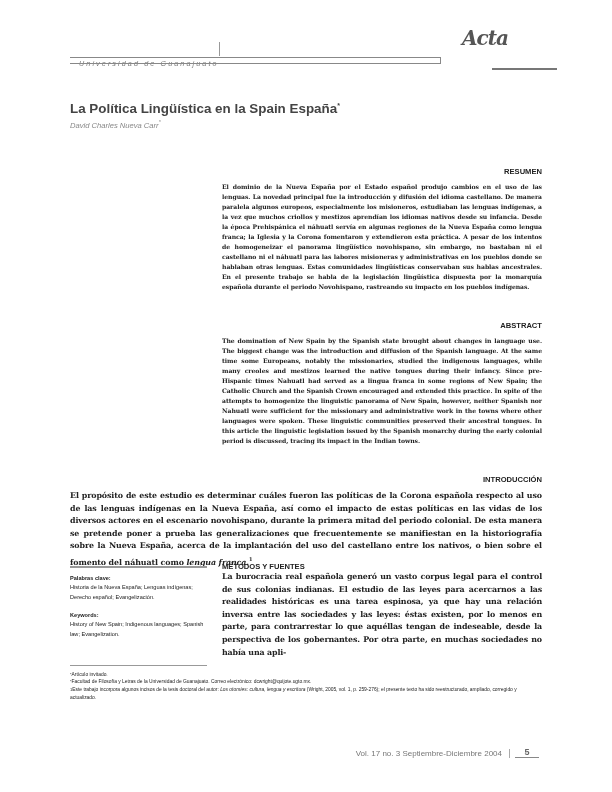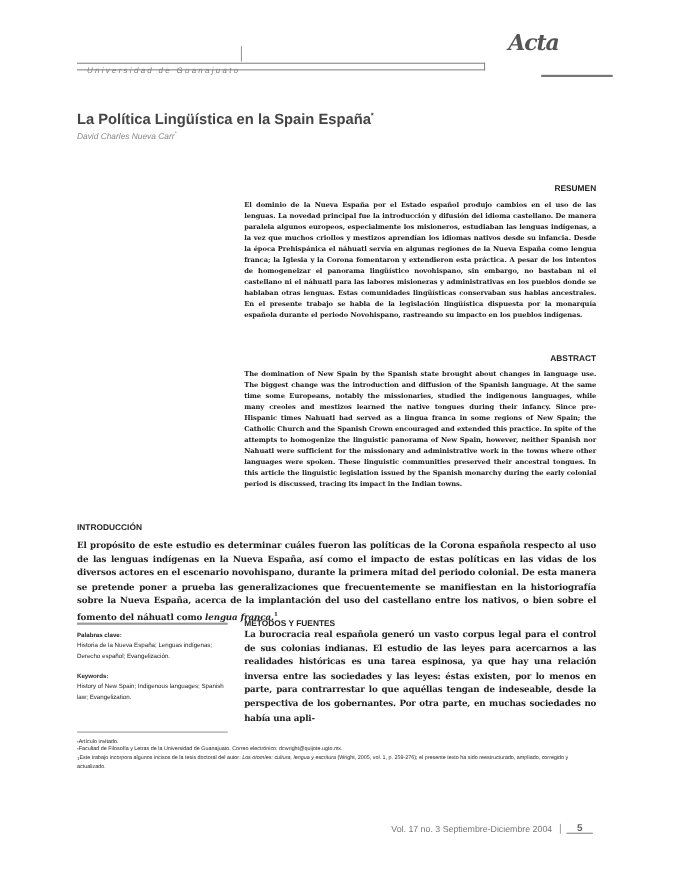--- a/index.html
+++ b/index.html
@@ -15,21 +15,21 @@
   .title { left: 70px; top: 101px; font-family: "Liberation Sans", sans-serif; font-weight: bold; font-size: 13.4px; color: #444; }
   .title sup { font-size: 7px; }
   .author { left: 70px; top: 119px; font-family: "Liberation Sans", sans-serif; font-style: italic; font-size: 7.6px; color: #888; }
   .author sup { font-size: 5px; }
   .sec-right { font-family: "Liberation Sans", sans-serif; font-weight: bold; font-size: 7.6px; color: #222; text-align: right; }
   .resumen-h { left: 222px; width: 320px; top: 167px; }
   .abstract-h { left: 222px; width: 320px; top: 321px; }
   .abs-text { left: 222px; width: 320px; font-size: 6.1px; line-height: 10.05px; text-align: justify; font-weight: bold; color: #222; letter-spacing: -0.05px; }
   .resumen-body { top: 182px; }
   .abstract-body { top: 336px; }
-  .intro-h { left: 70px; width: 472px; top: 475px; text-align: left; font-family: "Liberation Sans", sans-serif; font-weight: bold; font-size: 7.6px; color: #222; }
+  .intro-h { left: 70px; width: 472px; top: 475px; text-align: right; font-family: "Liberation Sans", sans-serif; font-weight: bold; font-size: 7.6px; color: #222; }
   .intro-body { left: 70px; width: 472px; top: 490px; font-size: 7.9px; line-height: 12.6px; text-align: justify; font-weight: bold; color: #222; letter-spacing: -0.1px; }
   .intro-body sup { font-size: 5px; }
   .side-rule { left: 70px; top: 566px; width: 137px; height: 2px; background: #999; }
   .kw { left: 70px; width: 138px; font-family: "Liberation Sans", sans-serif; font-size: 5.6px; line-height: 9.3px; color: #222; }
   .kw b { font-weight: bold; }
   .kw1 { top: 574px; }
   .kw2 { top: 611px; }
   .metodos-h { left: 222px; top: 562px; font-family: "Liberation Sans", sans-serif; font-weight: bold; font-size: 7.6px; color: #222; }
   .metodos-body { left: 222px; width: 320px; top: 571px; font-size: 7.9px; line-height: 12.6px; text-align: justify; font-weight: bold; color: #222; letter-spacing: -0.15px; }
   .foot-rule { left: 70px; top: 665px; width: 137px; height: 1px; background: #999; }

